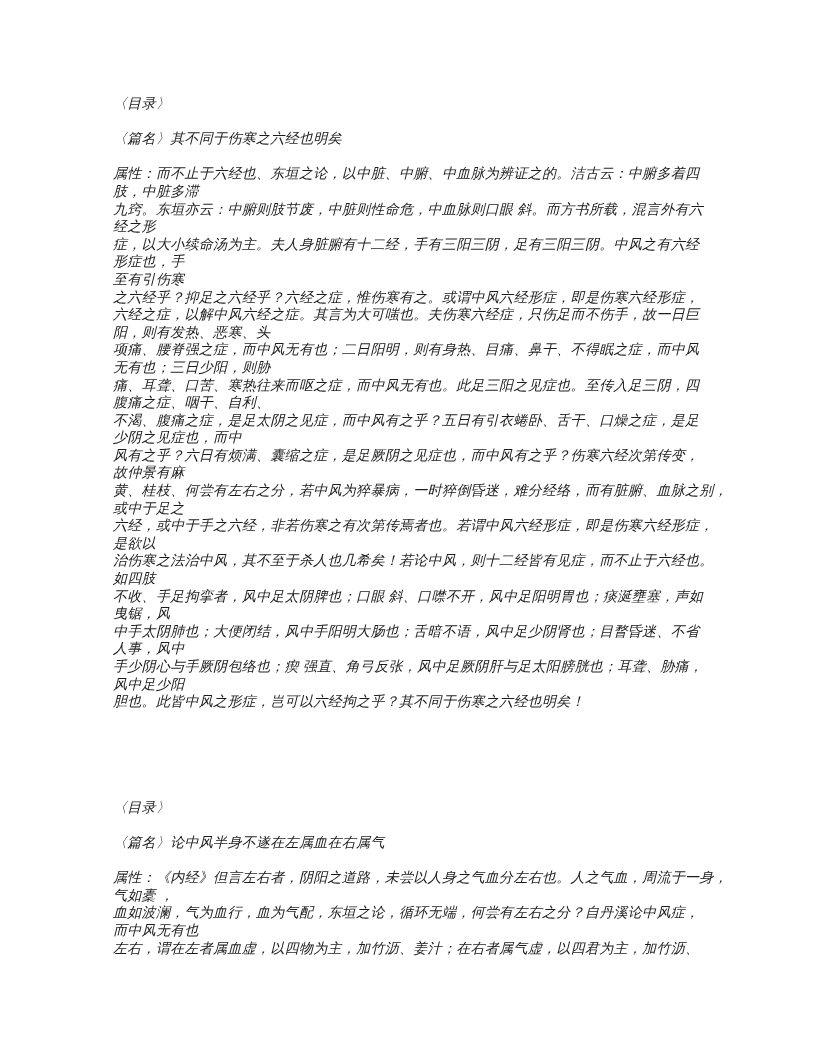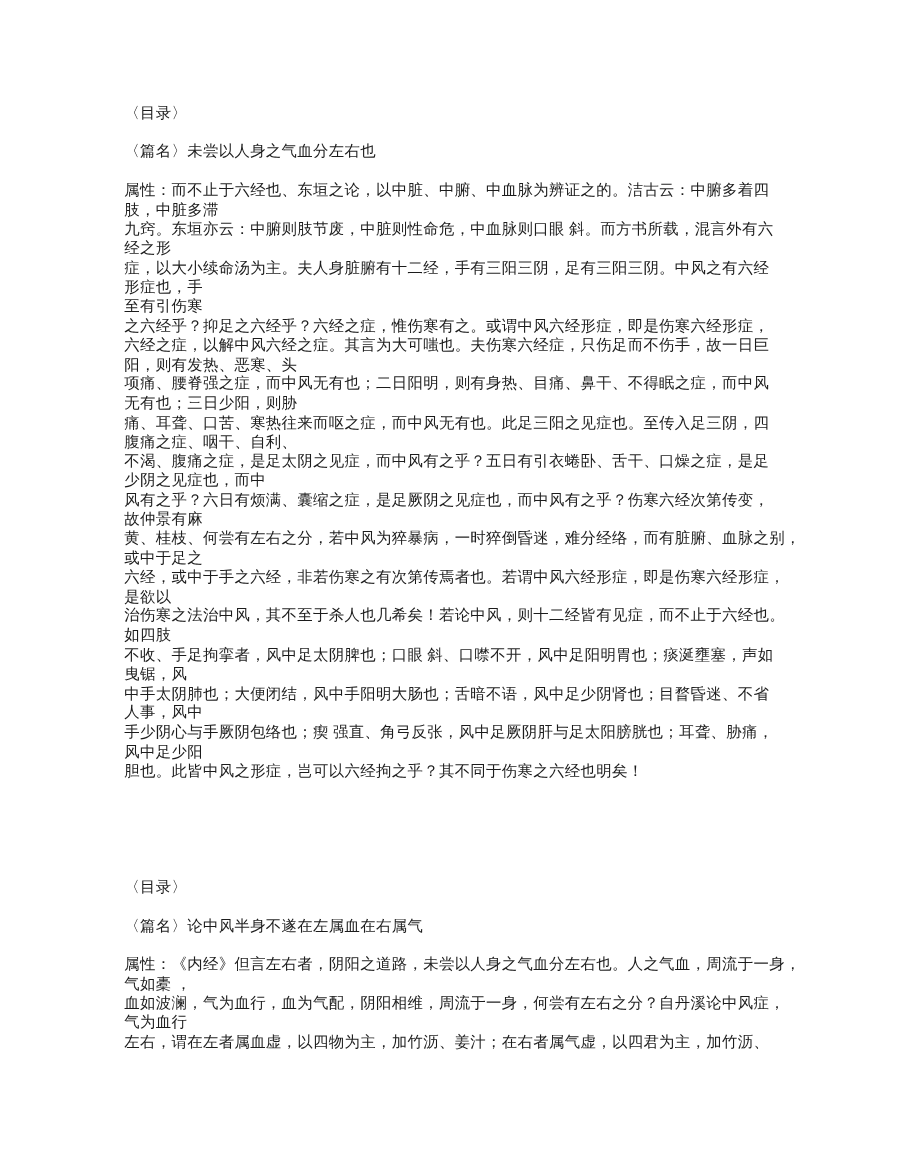--- a/index.html
+++ b/index.html
@@ -15,37 +15,38 @@
     color: #1c1c1c;
   }
   .text-column {
     position: absolute;
     left: 113px;
     top: 95px;
     width: 650px;
     font-size: 14px;
     line-height: 17.6px;
     letter-spacing: 0.3px;
+    font-style: italic;
   }
   .line {
     white-space: pre;
     min-height: 17.6px;
   }
   .section-gap { height: 88px; }
 </style>
 </head>
 <body>
 
 <div class="page">
   <main class="text-column">
 
     <section class="doc-section">
       <div class="line">〈目录〉</div>
       <div class="line blank"></div>
-      <div class="line">〈篇名〉未尝以人身之气血分左右也</div>
+      <div class="line">〈篇名〉其不同于伤寒之六经也明矣</div>
       <div class="line blank"></div>
       <div class="para">
           <div class="line">属性：而不止于六经也、东垣之论，以中脏、中腑、中血脉为辨证之的。洁古云：中腑多着四</div>
           <div class="line">肢，中脏多滞</div>
           <div class="line">九窍。东垣亦云：中腑则肢节废，中脏则性命危，中血脉则口眼 斜。而方书所载，混言外有六</div>
           <div class="line">经之形</div>
           <div class="line">症，以大小续命汤为主。夫人身脏腑有十二经，手有三阳三阴，足有三阳三阴。中风之有六经</div>
           <div class="line">形症也，手</div>
           <div class="line">至有引伤寒</div>
           <div class="line">之六经乎？抑足之六经乎？六经之症，惟伤寒有之。或谓中风六经形症，即是伤寒六经形症，</div>
@@ -78,20 +79,20 @@
     <div class="section-gap"></div>
 
     <section class="doc-section">
       <div class="line">〈目录〉</div>
       <div class="line blank"></div>
       <div class="line">〈篇名〉论中风半身不遂在左属血在右属气</div>
       <div class="line blank"></div>
       <div class="para">
           <div class="line">属性：《内经》但言左右者，阴阳之道路，未尝以人身之气血分左右也。人之气血，周流于一身，</div>
           <div class="line">气如橐 ，</div>
-          <div class="line">血如波澜，气为血行，血为气配，阴阳相维，周流于一身，何尝有左右之分？自丹溪论中风症，</div>
-          <div class="line">气为血行</div>
+          <div class="line">血如波澜，气为血行，血为气配，东垣之论，循环无端，何尝有左右之分？自丹溪论中风症，</div>
+          <div class="line">而中风无有也</div>
           <div class="line">左右，谓在左者属血虚，以四物为主，加竹沥、姜汁；在右者属气虚，以四君为主，加竹沥、</div>
         </div>
     </section>
 
   </main>
 </div>
 
 </body></html>

